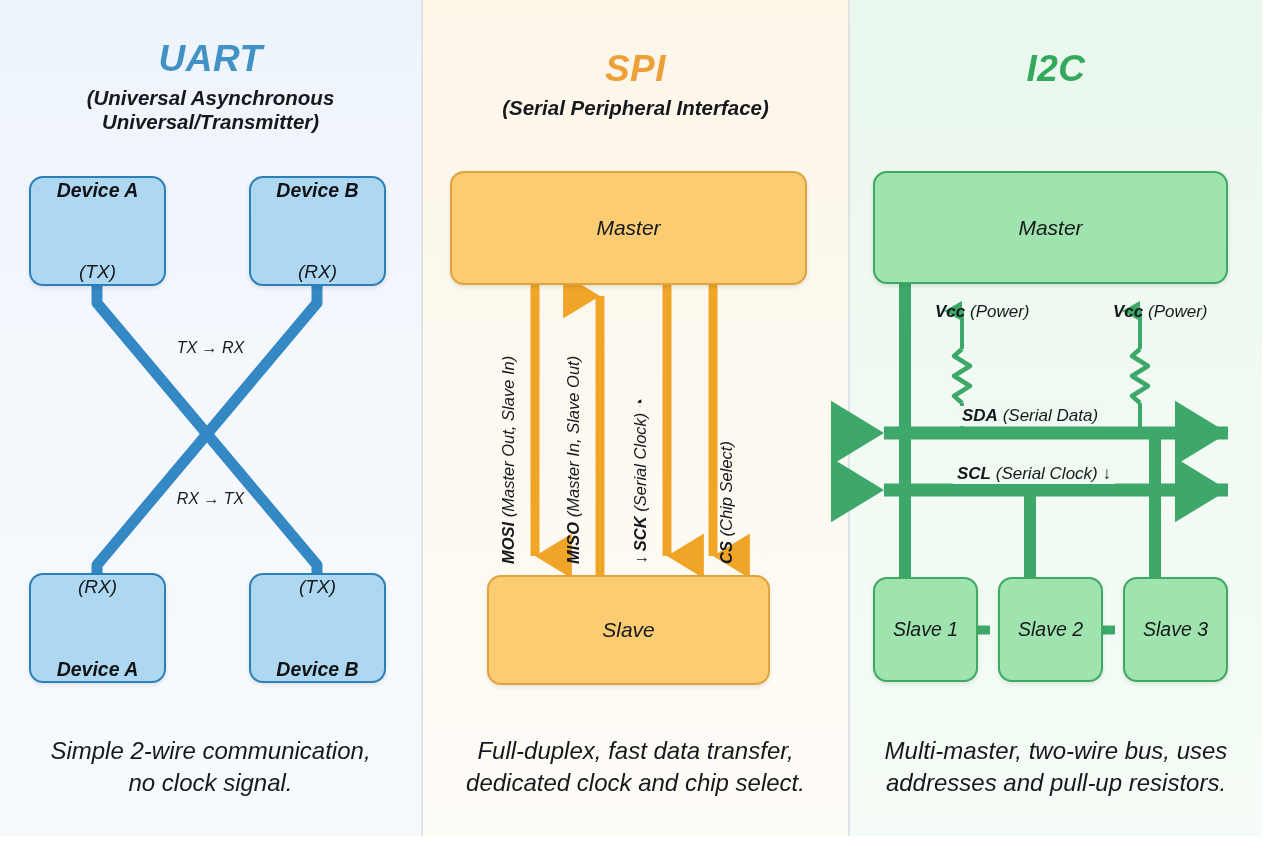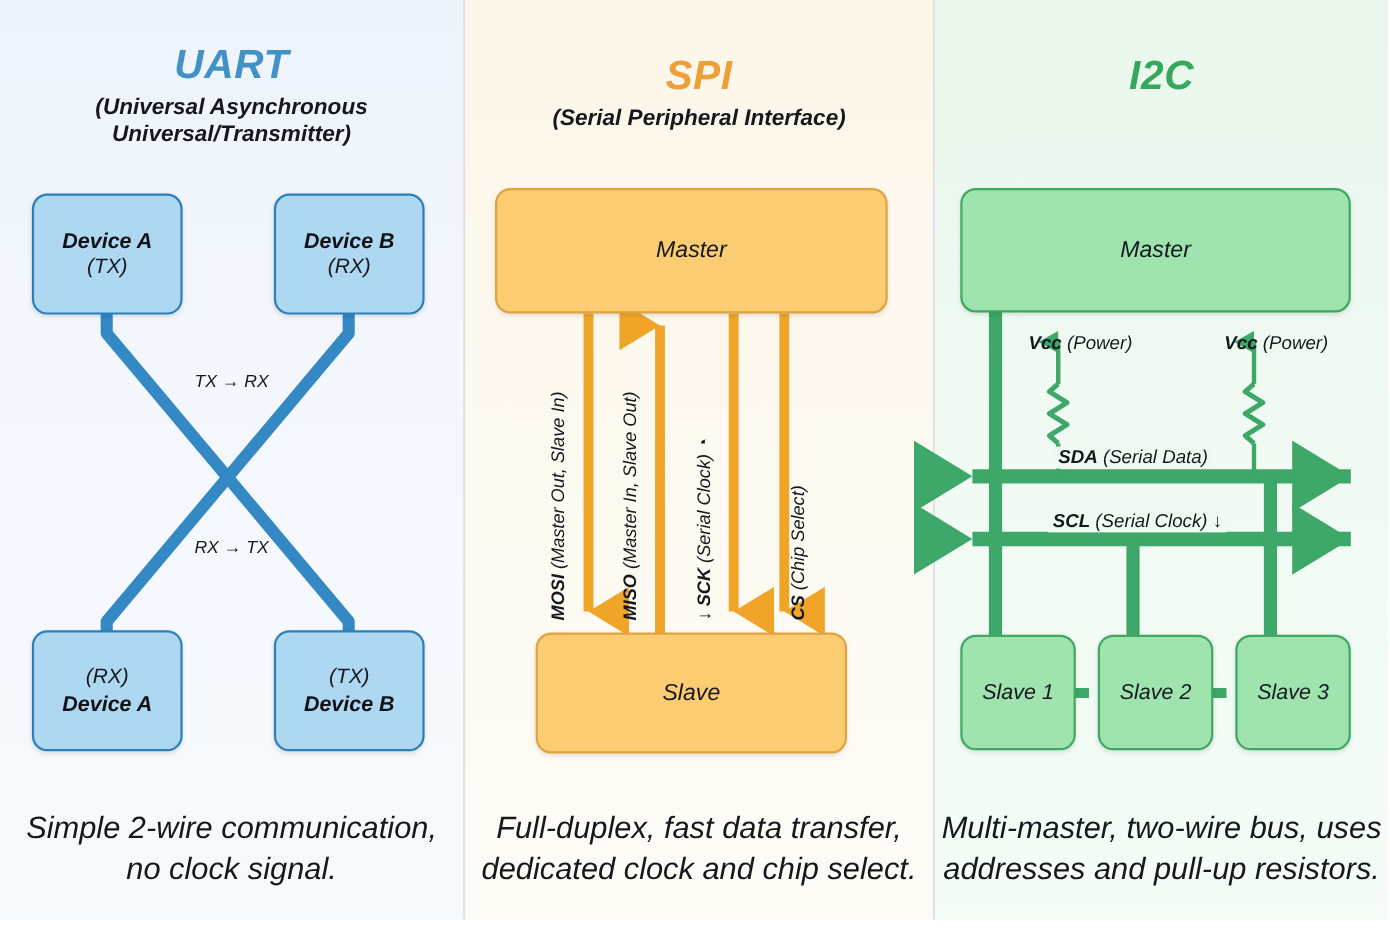--- a/index.html
+++ b/index.html
@@ -24,41 +24,41 @@
   .acr-spi{color:#eda038;}
   .acr-i2c{color:#34a85c;}
 
   
   .node{position:absolute;box-sizing:border-box;border-radius:14px;
         display:flex;flex-direction:column;align-items:center;justify-content:center;
         box-shadow:0 2px 4px rgba(0,0,0,.10);z-index:4;}
   .node .l1{font-size:19.5px;font-weight:bold;color:#101215;line-height:1.25;}
   .node .l2{font-size:19px;font-weight:normal;color:#15181c;line-height:1.25;}
 
-  .blue-node{background:#aed8f2;border:2.5px solid #2d7fb8;}
+  .blue-node{background:#aed8f2;border:2.5px solid #2d7fb8;justify-content:space-between;}
   .orange-node{background:#fbcc72;border:2.5px solid #e0a33d;}
   .green-node{background:#9fe3ae;border:2.5px solid #3fa862;}
 
   .orange-node .t{font-size:21px;font-weight:normal;color:#15181c;}
   .green-node .t{font-size:21px;font-weight:normal;color:#15181c;}
   .green-node.slave .t{font-size:19.5px;}
   .uart-lbl{position:absolute;font-size:16px;color:#15181c;text-align:center;z-index:6;}
 
   
   .vlabel{position:absolute;transform-origin:left bottom;transform:rotate(-90deg);
           white-space:nowrap;font-size:16.5px;color:#15181c;z-index:6;}
   .vlabel b{font-weight:bold;}
 
   
   .i2c-lbl{position:absolute;font-size:17px;color:#15181c;white-space:nowrap;z-index:7;}
   .i2c-lbl b{font-weight:bold;}
 
   
   .caption{position:absolute;left:0;right:0;text-align:center;
-           font-size:28px;color:#15181c;line-height:1.32;}
+           font-size:24px;color:#15181c;line-height:1.32;}
 
   svg{position:absolute;top:0;left:0;overflow:visible;}
 </style>
 </head>
 <body>
 
 <div class="board">
 
   <div class="col col-uart">
 

